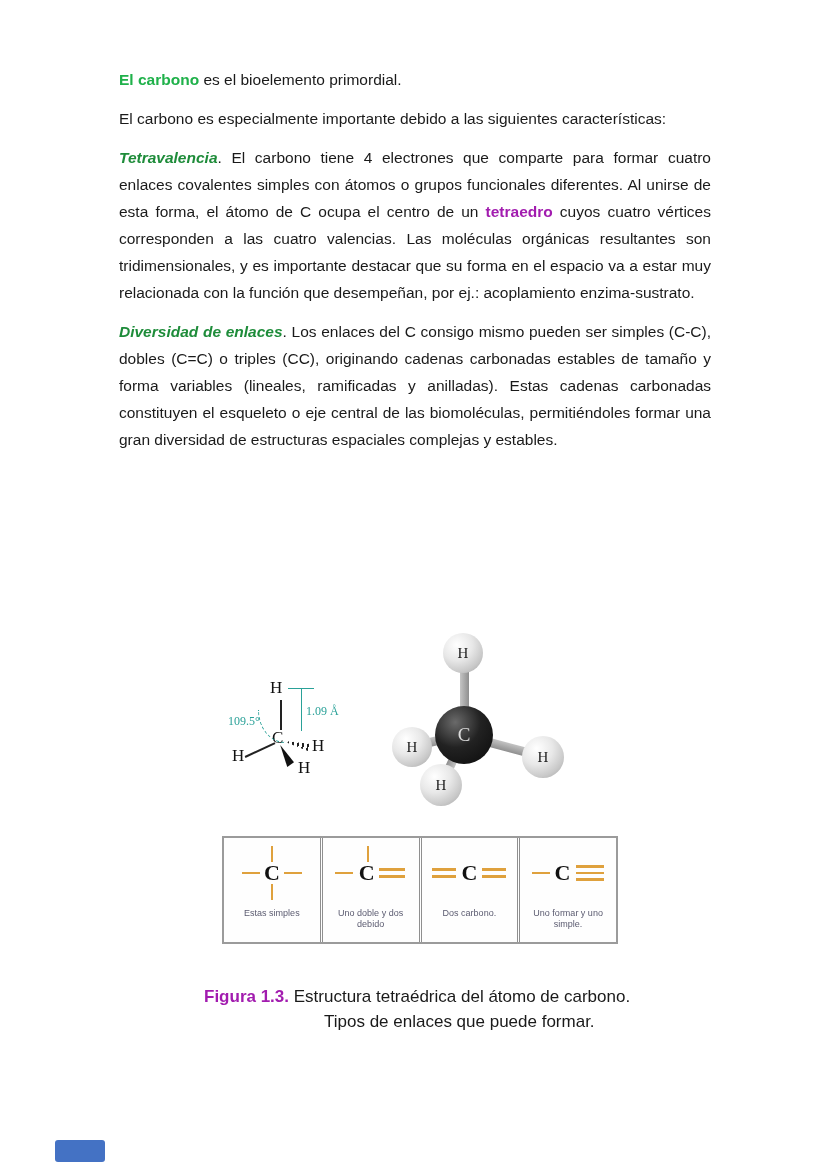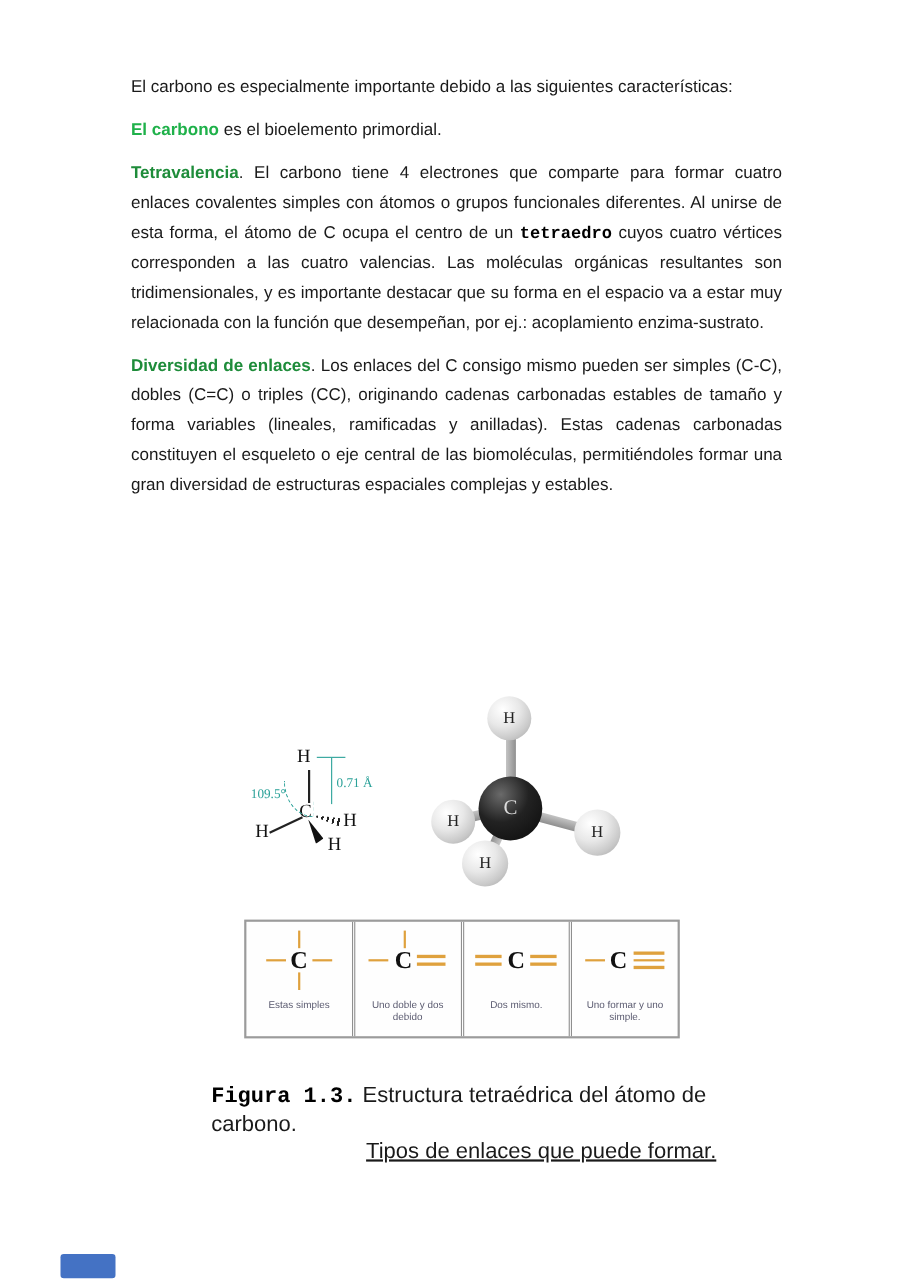--- a/index.html
+++ b/index.html
@@ -4,22 +4,22 @@
 <style>
   html,body{margin:0;padding:0;background:#ffffff;}
   #page{
     position:relative;width:828px;height:1171px;background:#ffffff;
     font-family:"Liberation Sans","DejaVu Sans",sans-serif;color:#1a1a1a;overflow:hidden;
   }
   
   .content{position:absolute;left:119px;top:66px;width:592px;}
   .content p{margin:0 0 12px 0;font-size:15.5px;line-height:27px;text-align:justify;}
   .hl-bright{color:#1fb14a;font-weight:bold;}
-  .lead{color:#1e8c3a;font-weight:bold;}
-  .hl-green{color:#000000;font-weight:bold;font-family:Liberation Mono, monospace;}
+  .lead{color:#1e8c3a;font-weight:bold;font-style:italic;}
+  .hl-green{color:#a21caf;font-weight:bold;}
   
   .formula{position:absolute;left:228px;top:672px;width:150px;height:120px;
     font-family:"Liberation Serif","DejaVu Serif",serif;}
   .formula .atom{position:absolute;font-size:17px;color:#111;}
   .formula .teal{position:absolute;color:#2aa198;font-family:"Liberation Serif",serif;font-size:12px;white-space:nowrap;}
   .fline{position:absolute;background:#222;}
   .tline{position:absolute;background:#2aa198;}
   .arc{position:absolute;left:30px;top:38px;width:26px;height:32px;border:0;
     border-left:1px dashed #2aa198;border-bottom:1px dashed #2aa198;border-bottom-left-radius:100% 100%;}
   .bond-ll{position:absolute;left:17px;top:84px;width:33px;height:1.6px;background:#222;
@@ -43,49 +43,49 @@
     border:2px solid #9b9b9b;box-sizing:border-box;display:flex;background:#fefefe;}
   .bondcell{flex:1;position:relative;box-sizing:border-box;}
   .bondcell + .bondcell{border-left:3px double #8f8f8f;}
   .glyph{position:absolute;left:0;top:4px;width:100%;height:62px;}
   .glyph .c-sym{position:absolute;left:50%;top:50%;transform:translate(-50%,-50%);
     font-family:"Liberation Serif","DejaVu Serif",serif;font-weight:bold;font-size:22px;color:#111;}
   .ob{position:absolute;background:#dfa13d;}
   .bondlabel{position:absolute;left:6px;right:6px;top:70px;font-size:9px;color:#5b5b70;
     text-align:center;line-height:11px;}
   
-  .caption{position:absolute;left:192px;top:984px;width:480px;font-size:20px;line-height:25px;}
-  .caption .line2{text-align:center;padding-left:120px;text-decoration:underline;}
+  .caption{position:absolute;left:204px;top:984px;width:480px;font-size:17px;line-height:25px;}
+  .caption .line2{padding-left:120px;}
   
   .footer-bar{position:absolute;left:55px;top:1140px;width:50px;height:22px;background:#4472c4;border-radius:3px;}
 </style>
 </head>
 <body>
 
 <div id="page">
 
   <div class="content">
+    <p><span class="hl-bright">El carbono</span><span> es el bioelemento primordial.</span></p>
+
     <p>El carbono es especialmente importante debido a las siguientes características:</p>
-
-    <p><span class="hl-bright">El carbono</span><span> es el bioelemento primordial.</span></p>
 
     <p><span class="lead">Tetravalencia</span><span>. El carbono tiene 4 electrones que comparte para formar cuatro enlaces covalentes simples con átomos o grupos funcionales diferentes. Al unirse de esta forma, el átomo de C ocupa el centro de un </span><span class="hl-green">tetraedro</span><span> cuyos cuatro vértices corresponden a las cuatro valencias. Las moléculas orgánicas resultantes son tridimensionales, y es importante destacar que su forma en el espacio va a estar muy relacionada con la función que desempeñan, por ej.: acoplamiento enzima-sustrato.</span></p>
 
     <p><span class="lead">Diversidad de enlaces</span><span>. Los enlaces del C consigo mismo pueden ser simples (C-C), dobles (C=C) o triples (CC), originando cadenas carbonadas estables de tamaño y forma variables (lineales, ramificadas y anilladas). Estas cadenas carbonadas constituyen el esqueleto o eje central de las biomoléculas, permitiéndoles formar una gran diversidad de estructuras espaciales complejas y estables.</span></p>
 
   </div>
 
   <div class="formula">
     <span class="atom" style="left:42px;top:6px;">H</span>
     <div class="fline" style="left:52px;top:28px;width:1.6px;height:30px;"></div>
     <span class="atom" style="left:44px;top:56px;">C</span>
 
     <div class="tline" style="left:60px;top:16px;width:26px;height:1px;"></div>
     <div class="tline" style="left:73px;top:17px;width:1px;height:42px;"></div>
-    <span class="teal" style="left:78px;top:32px;">0.71 Å</span>
+    <span class="teal" style="left:78px;top:32px;">1.09 Å</span>
 
     <span class="teal" style="left:0px;top:42px;text-align:center;">109.5°</span>
     <div class="arc"></div>
 
     <div class="bond-ll"></div>
     <span class="atom" style="left:4px;top:74px;">H</span>
 
     <div class="hashwedge"></div>
     <span class="atom" style="left:84px;top:64px;">H</span>
 
@@ -141,21 +141,21 @@
     </div>
 
     <div class="bondcell">
       <div class="glyph">
         <div class="ob" style="left:10px;top:26px;width:24px;height:2.5px;"></div>
         <div class="ob" style="left:10px;top:33px;width:24px;height:2.5px;"></div>
         <div class="ob" style="left:60px;top:26px;width:24px;height:2.5px;"></div>
         <div class="ob" style="left:60px;top:33px;width:24px;height:2.5px;"></div>
         <span class="c-sym">C</span>
       </div>
-      <div class="bondlabel">Dos mismo.</div>
+      <div class="bondlabel">Dos carbono.</div>
     </div>
 
     <div class="bondcell">
       <div class="glyph">
         <div class="ob" style="left:12px;top:30px;width:18px;height:2px;"></div>
         <div class="ob" style="left:56px;top:23px;width:28px;height:2.5px;"></div>
         <div class="ob" style="left:56px;top:29.5px;width:28px;height:2.5px;"></div>
         <div class="ob" style="left:56px;top:36px;width:28px;height:2.5px;"></div>
         <span class="c-sym" style="left:44%;">C</span>
       </div>

